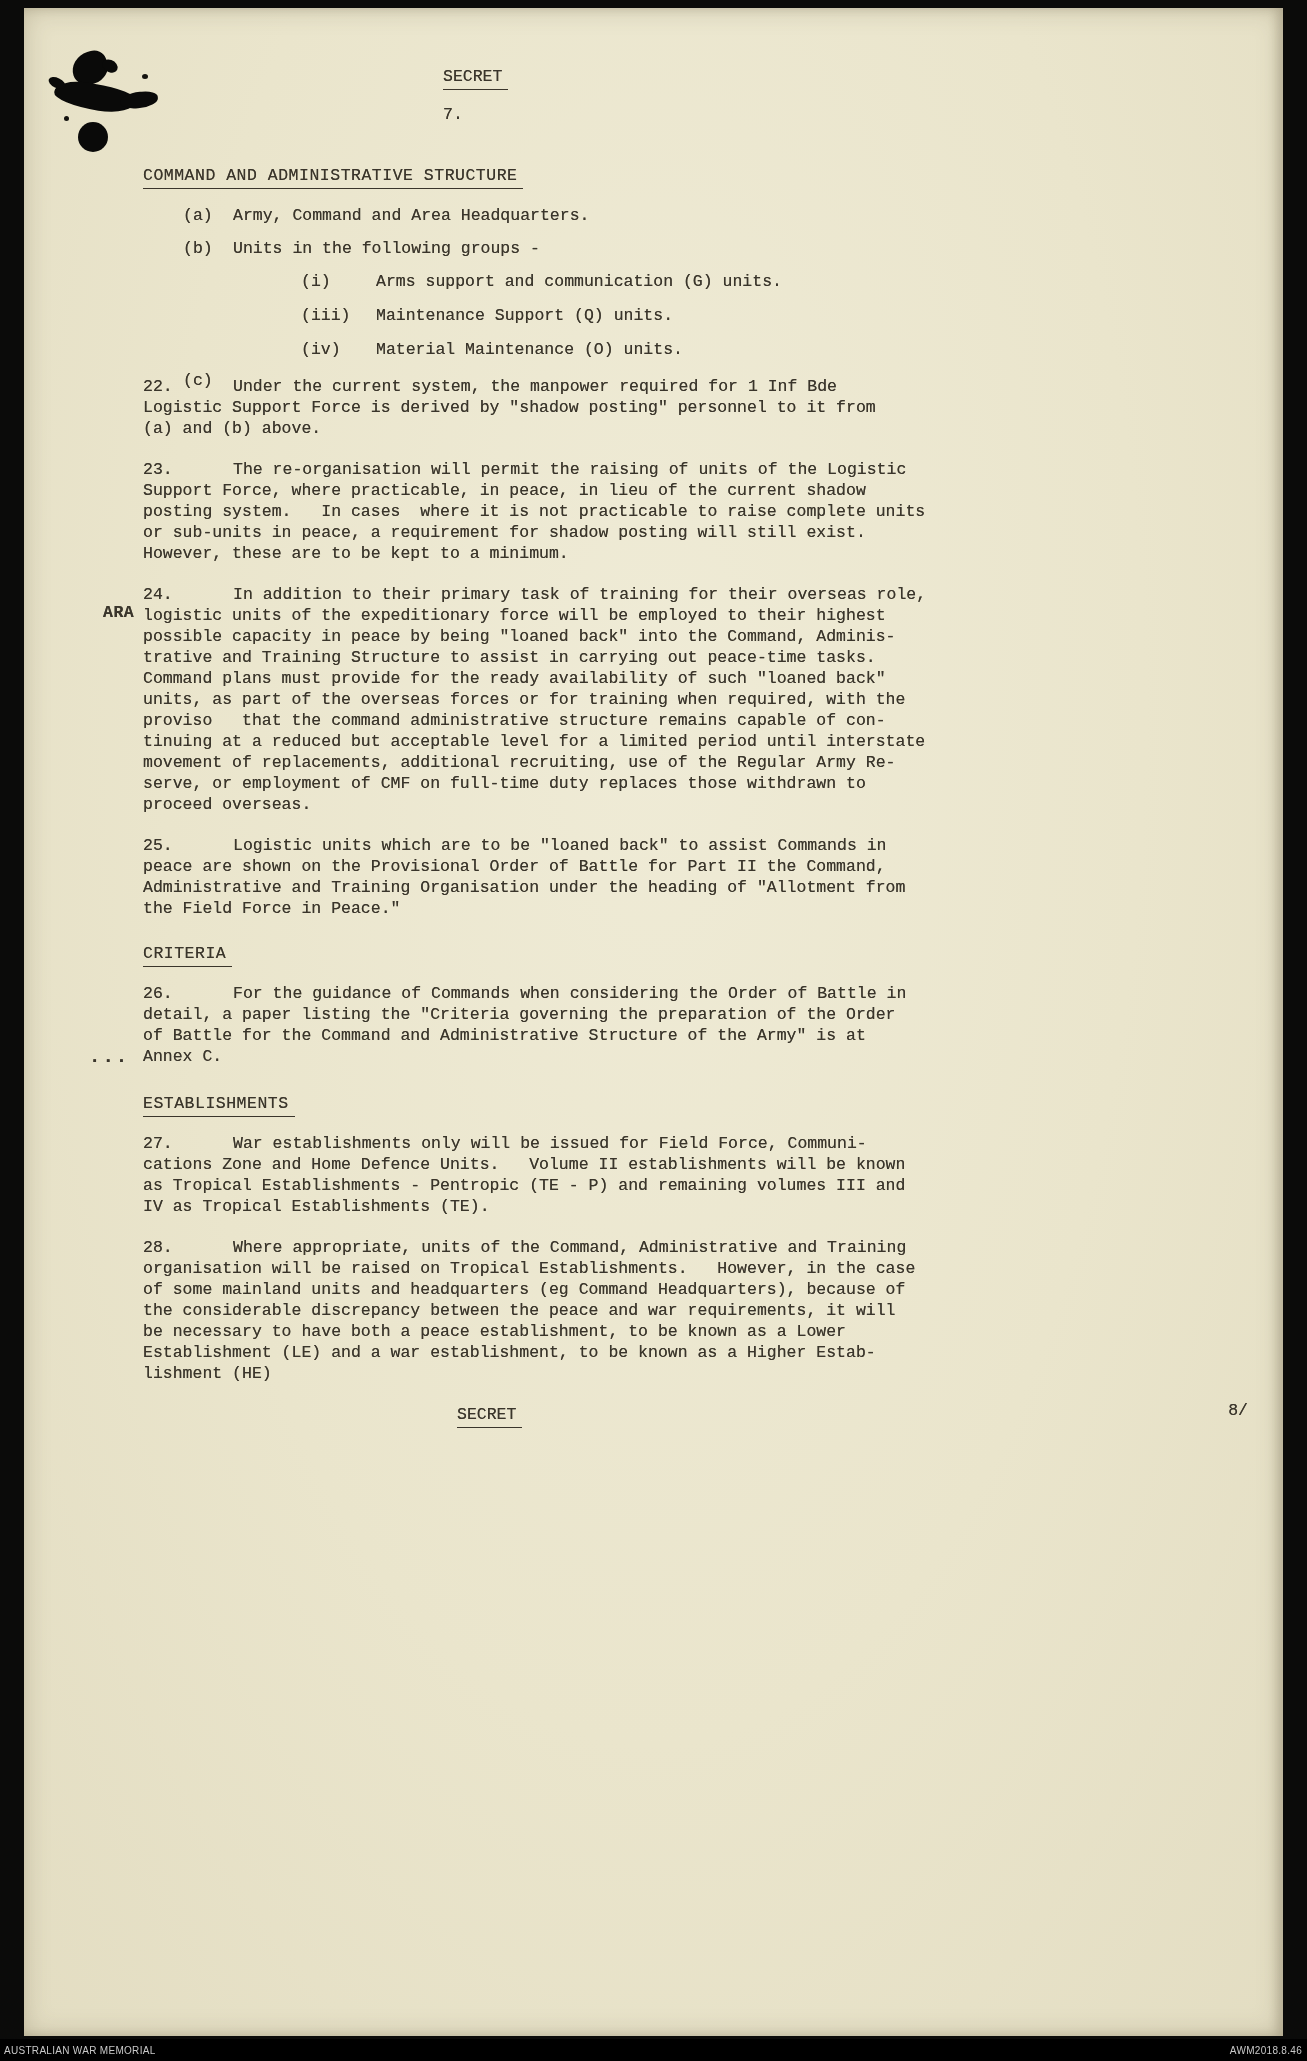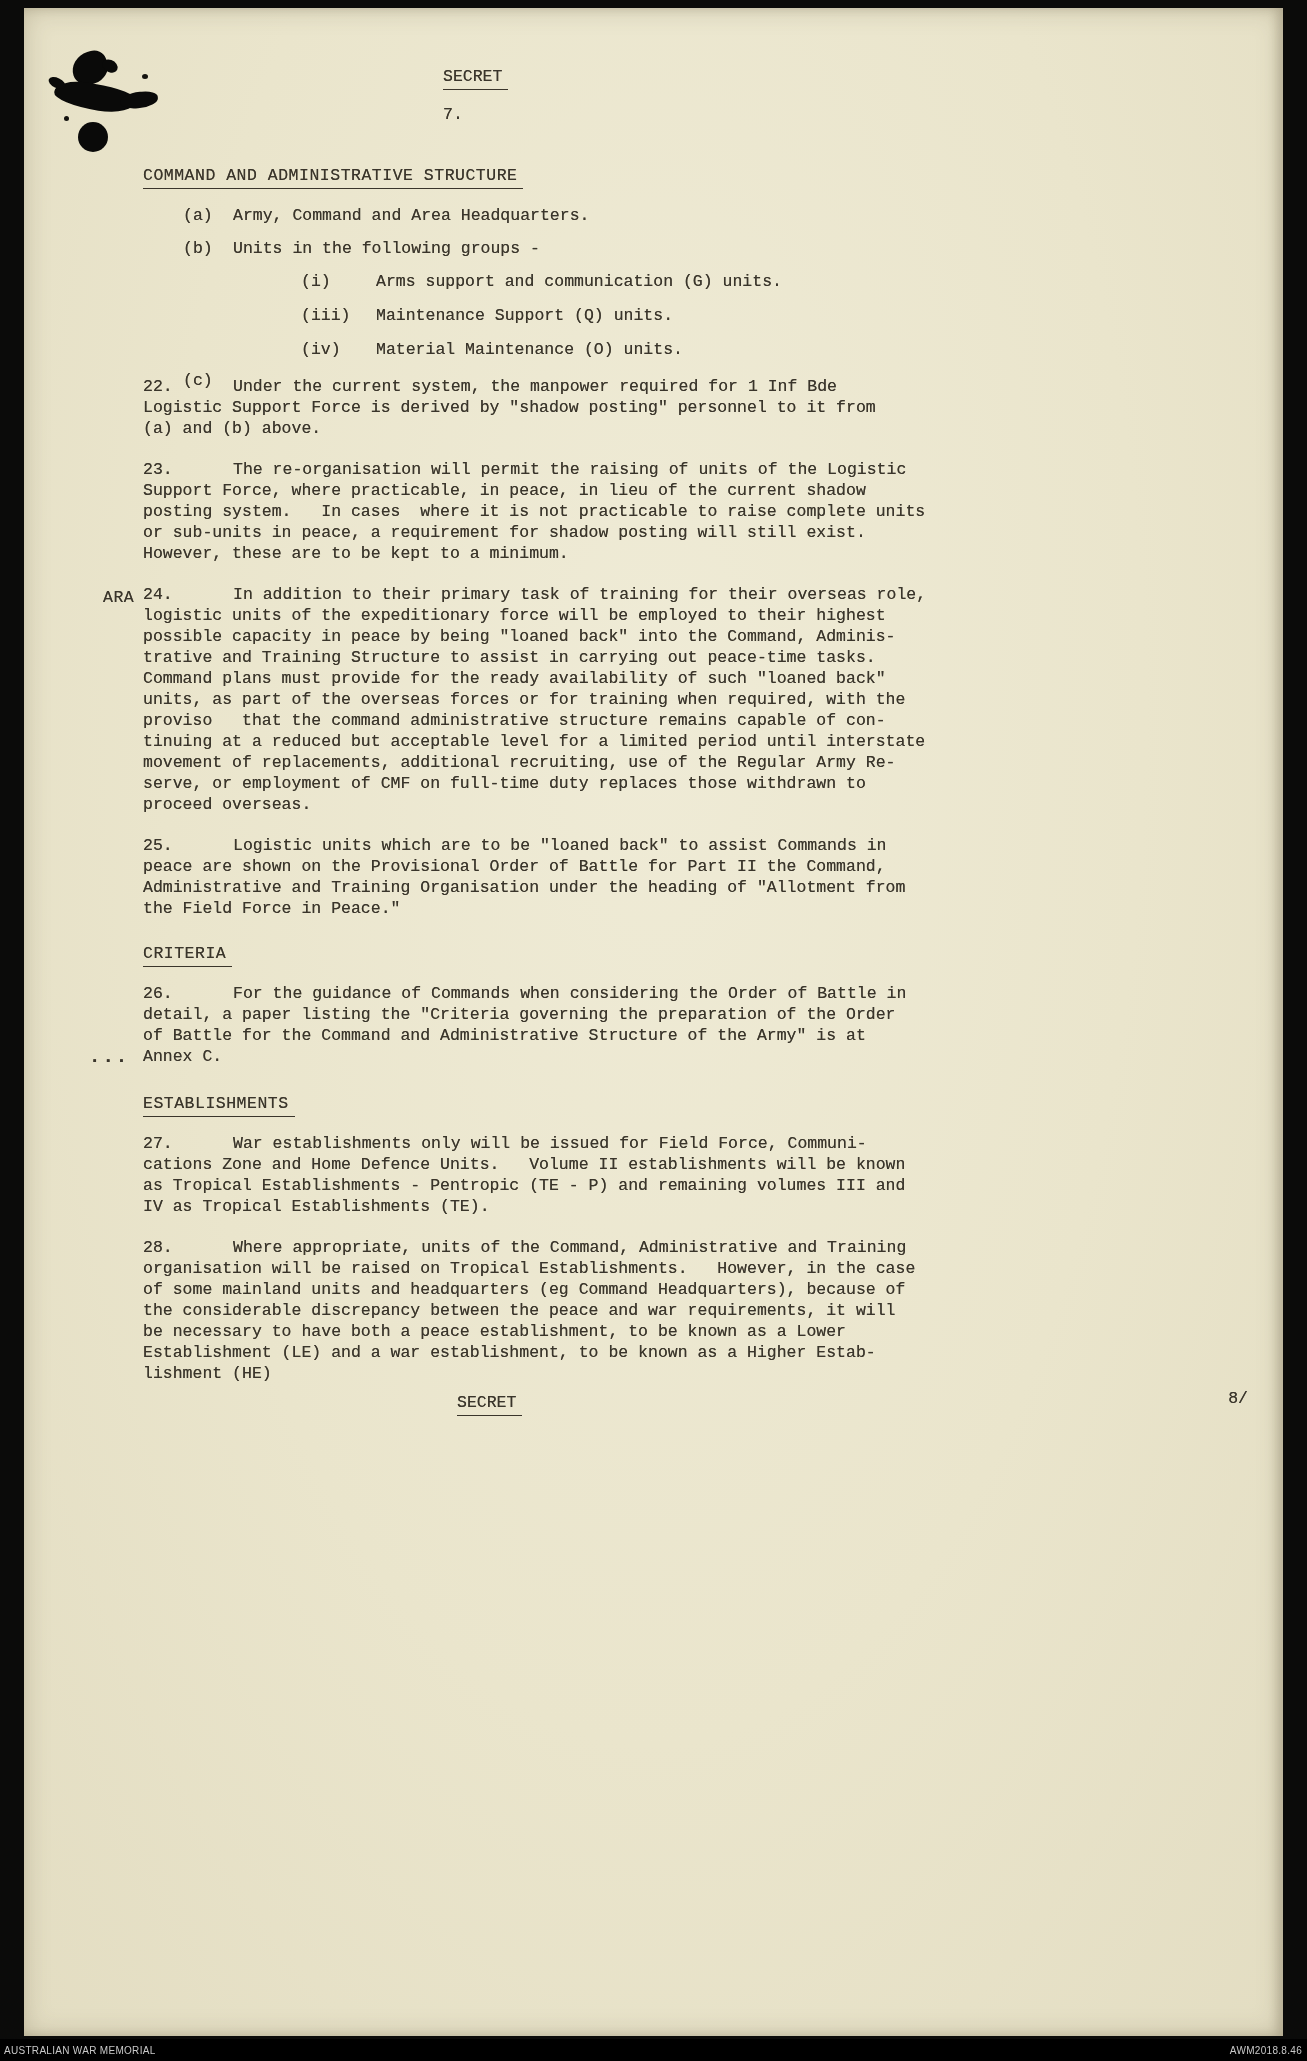--- a/index.html
+++ b/index.html
@@ -53,27 +53,28 @@
   .item { position: relative; margin-bottom: 12px; }
   .item.lvl1 { padding-left: 90px; }
   .item.lvl1 .ilabel { position: absolute; left: 40px; }
   .item.lvl2 { padding-left: 233px; margin-bottom: 13px; }
   .item.lvl2 .ilabel { position: absolute; left: 158px; }
   .item.last-lvl2 { margin-bottom: 10px; }
   .item.c-item { margin-bottom: 16px; }
 
   .p25 { margin-bottom: 24px; }
   .p26 { margin-bottom: 26px; }
-  .p28 { margin-bottom: 8px; }
+  .p28 { margin-bottom: 20px; }
 
   .margin-note {
     position: absolute;
     left: -40px;
-    top: 3px;
+    top: 18px;
     letter-spacing: 0.5px;
+    font-weight: bold;
   }
   .margin-dots {
     position: absolute;
     left: -54px;
     top: 64px;
     font-weight: bold;
     letter-spacing: 2px;
     font-size: 19px;
   }
 

